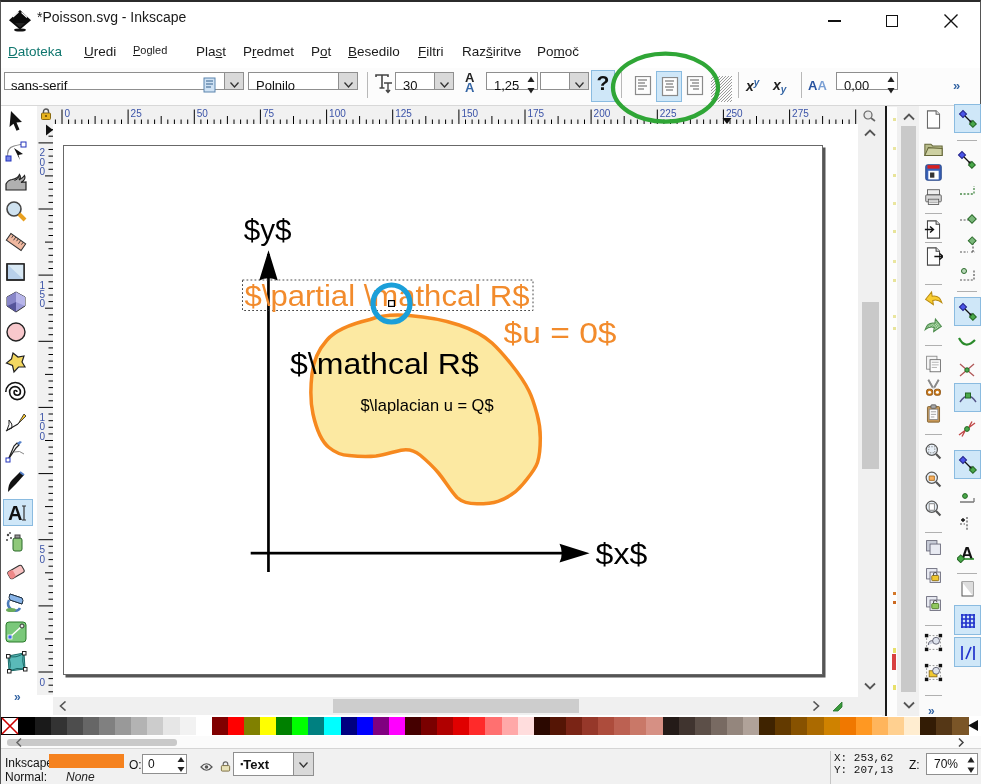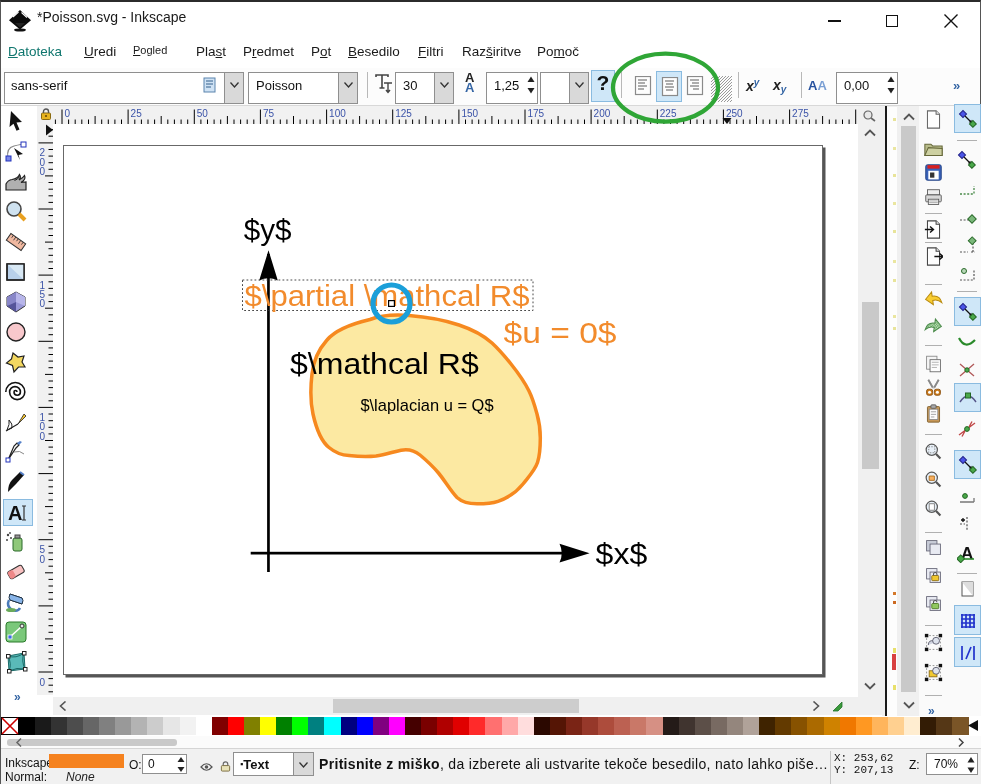--- a/index.html
+++ b/index.html
@@ -1,16 +1,16 @@
 <!DOCTYPE html>
 <html><head><meta charset="utf-8"><style>
 *{margin:0;padding:0;box-sizing:border-box}
 html,body{width:981px;height:784px;overflow:hidden;font-family:"Liberation Sans",sans-serif;background:#fff}
 .abs{position:absolute}
-.combo{position:absolute;height:32px;border:1px solid #8f8f8f;background:#fff}
+.combo{position:absolute;height:18px;border:1px solid #8f8f8f;background:#fff}
 .combo .btn{position:absolute;right:0;top:0;bottom:0;width:19px;background:#d9d9d9;border-left:1px solid #8f8f8f}
 .chev{position:absolute;right:3px;top:9px;width:9px;height:6px}
 .sep{position:absolute;top:70px;width:1px;height:26px;background:#b8b8b8}
 </style></head><body>
 <div class="abs" style="left:0;top:0;width:981px;height:784px;border-top:2px solid #2b2b2b;border-left:1px solid #555;border-right:1px solid #555">
 <div class="abs" style="left:0;top:0;width:979px;height:36px;background:#fff">
 <svg class="abs" style="left:7px;top:8px" width="24" height="22" viewBox="0 0 24 22">
         <path d="M12 0 L23 10.2 L12 19.5 L1 10.2 Z" fill="#0a0a0a"></path>
         <path d="M5 7 L10.5 2 M13.5 2.5 L19 7.5" stroke="#fff" stroke-width="1.1" fill="none"></path>
         <path d="M7 13 L12 17.5 L17 13" fill="#222"></path>
@@ -42,21 +42,21 @@
           <rect x="1" y="1" width="11" height="14" fill="#cfe2f4" stroke="#5b84ad"></rect>
           <path d="M3 4h7M3 7h7M3 10h5" stroke="#35618c" stroke-width="1"></path>
         </svg>
         <div class="btn">
           <svg class="chev" style="left:5px" width="9" height="6">
             <path d="M0.5 0.5 L4.5 5 L8.5 0.5" stroke="#333" stroke-width="1.3" fill="none"></path>
           </svg>
         </div>
       </div>
 <div class="combo" style="left:247px;top:4px;width:110px">
-        <div class="abs" style="left:7px;top:5px;font-size:13px;color:#111">Poisson</div>
+        <div class="abs" style="left:7px;top:5px;font-size:13px;color:#111">Polnilo</div>
         <div class="btn">
           <svg class="chev" style="left:5px" width="9" height="6">
             <path d="M0.5 0.5 L4.5 5 L8.5 0.5" stroke="#333" stroke-width="1.3" fill="none"></path>
           </svg>
         </div>
       </div>
 <div class="sep" style="left:366px;top:4px"></div>
 <svg class="abs" style="left:374px;top:6px" width="18" height="22" viewBox="0 0 18 22">
         <path d="M1 3 V1 H13 V3 M7 1 V14 M4.5 14 H9.5" stroke="#444" stroke-width="1.6" fill="none"></path>
         <path d="M9 9 H17 M13 9 V18 M15 16 L13 18.5 L11 16" stroke="#444" stroke-width="1.4" fill="none"></path>
@@ -754,21 +754,20 @@
         <path d="M3.5 5 V3.5 A2.5 2.5 0 0 1 8.5 3.5 V5" fill="none" stroke="#666" stroke-width="1.3"></path>
       </svg>
 <div class="abs" style="left:232px;top:3px;width:81px;height:24px;border:1px solid #8f8f8f;background:#fff">
         <div class="abs" style="left:6px;top:4px;font-size:13px;font-weight:bold;color:#111"><span style="font-size:9px;vertical-align:2px">▪</span>Text</div>
         <div class="abs" style="right:0;top:0;bottom:0;width:20px;background:#d9d9d9;border-left:1px solid #8f8f8f">
           <svg style="position:absolute;left:5px;top:9px" width="9" height="6">
             <path d="M0.5 0.5 L4.5 5 L8.5 0.5" stroke="#333" stroke-width="1.3" fill="none"></path>
           </svg>
         </div>
       </div>
-<div class="abs" style="left:318px;top:7px;font-size:14px;letter-spacing:0.32px;color:#111;white-space:nowrap;width:510px;overflow:hidden"><b>Pritisnite z miško</b>, da izberete ali ustvarite tekoče besedilo, nato lahko piše…</div>
 <div class="abs" style="left:829px;top:2px;width:1px;height:34px;background:#c5c5c5"></div>
 <div class="abs" style="left:833px;top:3px;font-family:'Liberation Mono',monospace;font-size:11px;color:#111;line-height:12px">X:&nbsp;253,62<br>Y:&nbsp;207,13</div>
 <div class="abs" style="left:908px;top:9px;font-size:12px;color:#111">Z:</div>
 <div class="abs" style="left:925px;top:4px;width:52px;height:22px;border:1px solid #8f8f8f;background:#fff">
         <div class="abs" style="left:7px;top:3px;font-size:12px;color:#111">70%</div>
         <svg class="abs" style="left:39px;top:2px" width="10" height="18">
           <path d="M5 1 L8.5 6.5 L1.5 6.5 Z" fill="#222"></path>
           <path d="M5 17 L8.5 11.5 L1.5 11.5 Z" fill="#222"></path>
         </svg>
       </div>

